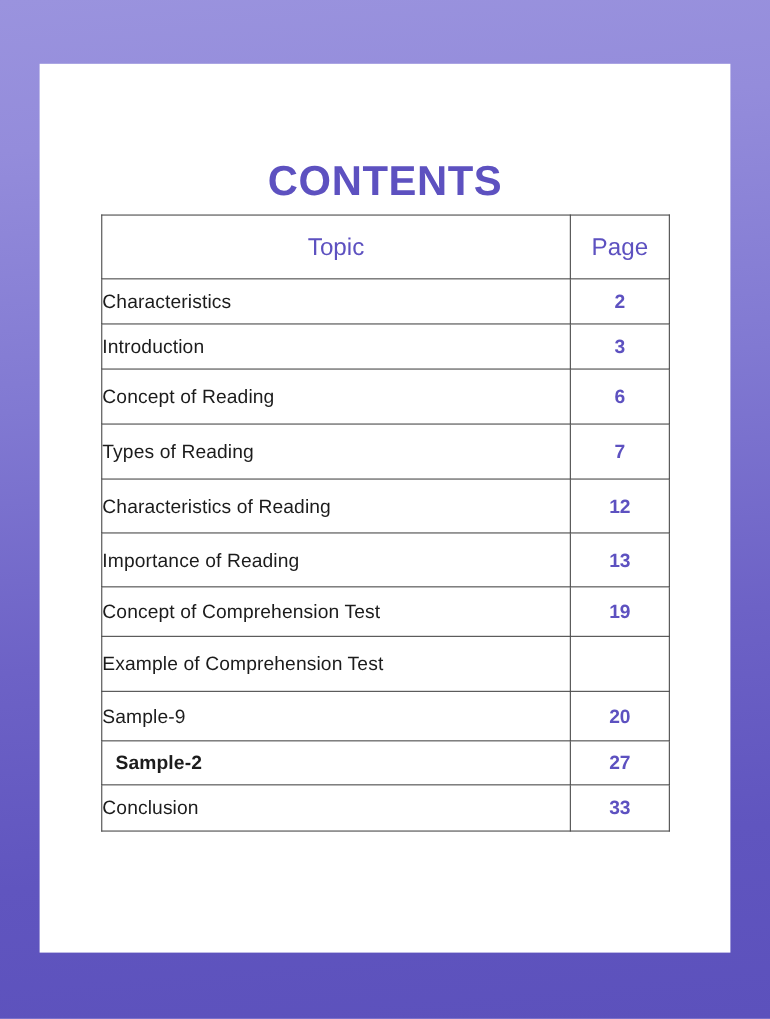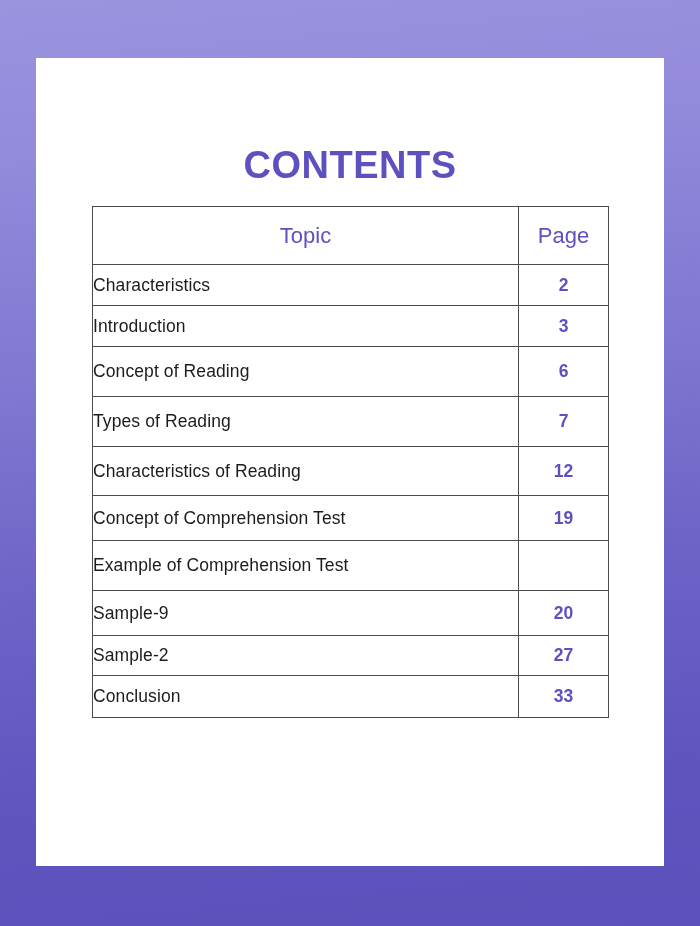--- a/index.html
+++ b/index.html
@@ -44,21 +44,21 @@
     font-weight: bold;
     letter-spacing: 0.5px;
     color: #5d51c0;
     line-height: 1;
   }
 
   
   .toc-table {
     position: absolute;
     left: 56px;
-    top: 148px;
+    top: 137px;
     width: 516px;
     border-collapse: collapse;
     table-layout: fixed;
   }
   .toc-table td,
   .toc-table th {
     border: 1.3px solid #4b4b4b;
     padding: 0;
     vertical-align: middle;
   }
@@ -75,20 +75,22 @@
   }
 
   .topic-cell {
     font-size: 17.5px;
     color: #1c1c1c;
     text-align: left;
     padding-left: 8px;
     letter-spacing: 0.1px;
   }
   .topic-cell.indented {
+    padding-left: 12px;
+    font-weight: bold;
   }
 
   .page-cell {
     font-size: 17.5px;
     font-weight: bold;
     color: #5d51c0;
     text-align: center;
   }
 
   
@@ -142,20 +144,24 @@
         <tr class="r-h49">
           <td class="topic-cell">Types of Reading</td>
           <td class="page-cell">7</td>
         </tr>
 
         <tr class="r-h48">
           <td class="topic-cell">Characteristics of Reading</td>
           <td class="page-cell">12</td>
         </tr>
 
+        <tr class="r-h48">
+          <td class="topic-cell">Importance of Reading</td>
+          <td class="page-cell">13</td>
+        </tr>
 
 
         <tr class="r-h44">
           <td class="topic-cell">Concept of Comprehension Test</td>
           <td class="page-cell">19</td>
         </tr>
 
         <tr class="r-h49">
           <td class="topic-cell">Example of Comprehension Test</td>
           <td class="page-cell"></td>

